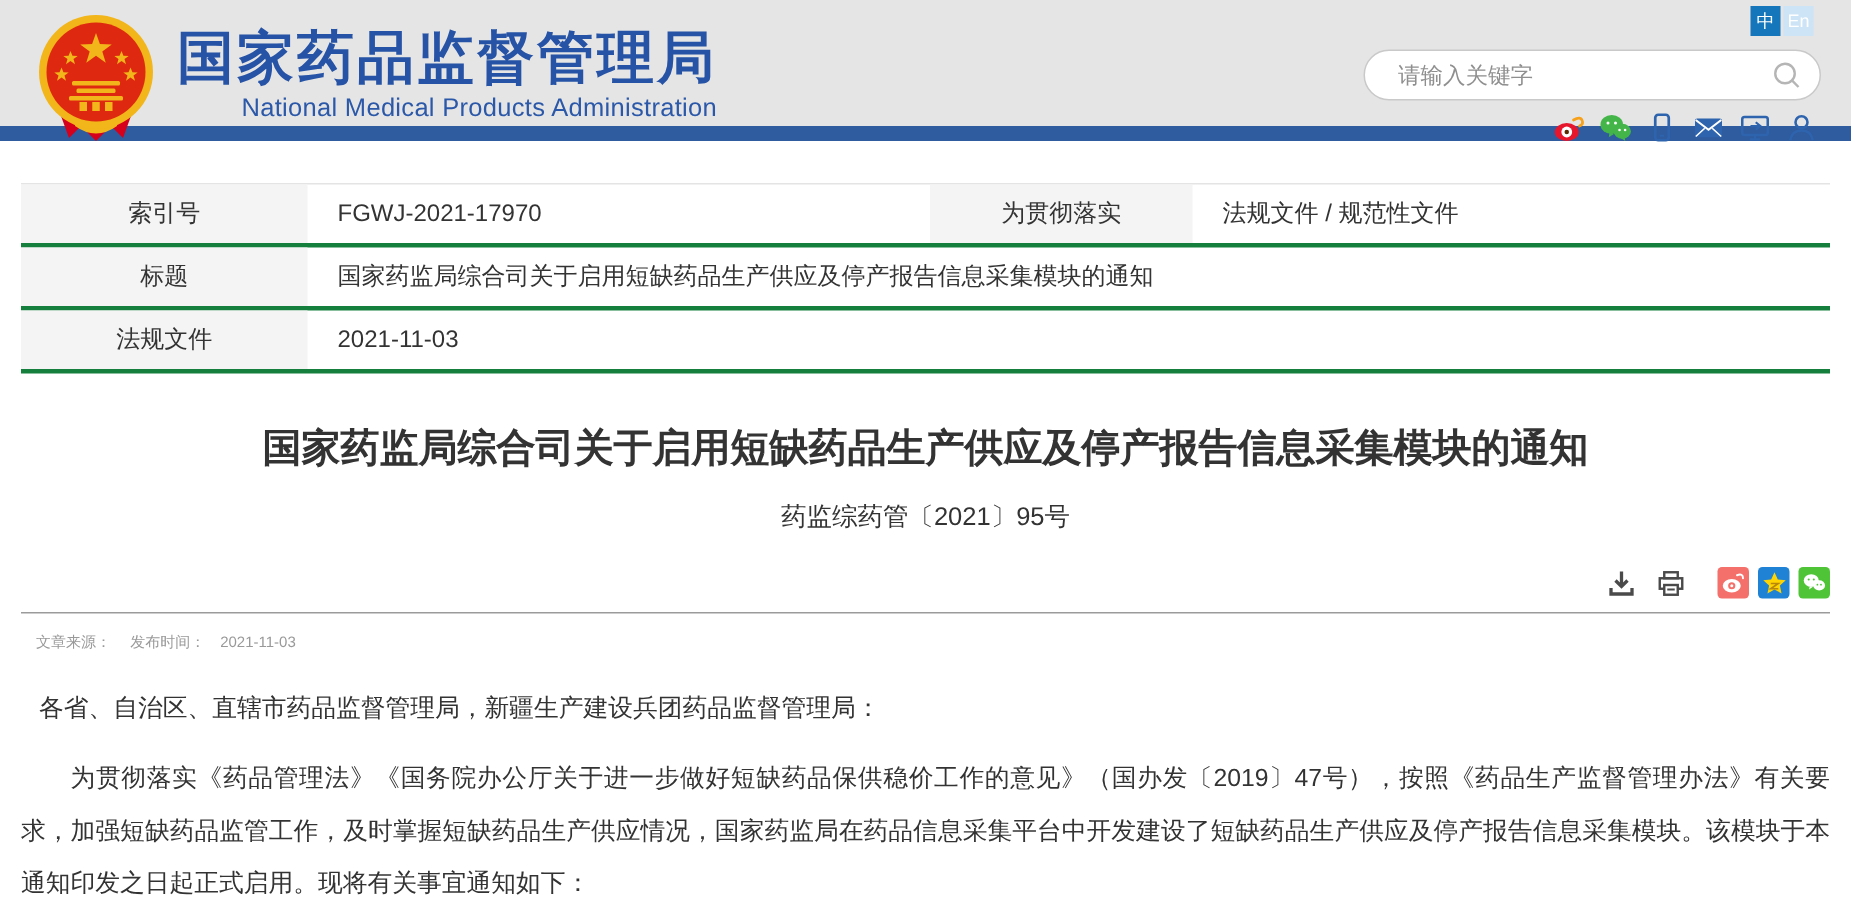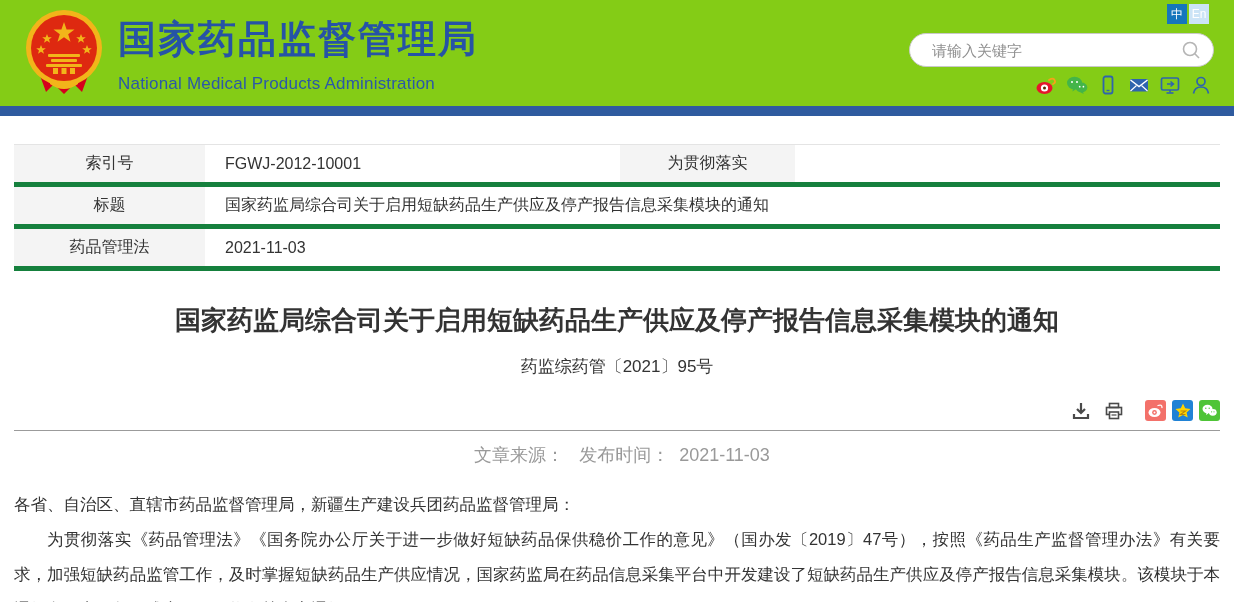--- a/index.html
+++ b/index.html
@@ -3,59 +3,59 @@
 <meta charset="utf-8">
 <style>
   * { box-sizing: border-box; }
   html,body { margin:0; padding:0; }
   body {
     width:1234px; height:602px; overflow:hidden;
     background:#ffffff; color:#333;
     font-family:"Liberation Sans","DejaVu Sans",sans-serif;
   }
   
-  .header { position:relative; height:106px; background:#84cc16; }
+  .header { position:relative; height:84px; background:#e5e5e5; }
   .logo { position:absolute; left:20px; top:8px; width:88px; height:90px; }
   .brand { position:absolute; left:118px; top:18px; }
   .brand-title { font-size:38px; font-weight:bold; color:#2653a6; letter-spacing:2px; line-height:1.15; }
-  .brand-sub { font-size:17px; color:#2b58a8; margin-top:12px; letter-spacing:0.2px; }
+  .brand-sub { font-size:17px; color:#2b58a8; margin-top:0; letter-spacing:0.2px;text-align:right; }
   .lang-switch { position:absolute; top:4px; right:25px; display:flex; gap:2px; }
   .lang-btn { width:20px; height:20px; font-size:12px; color:#fff; display:flex; align-items:center; justify-content:center; cursor:pointer; }
   .lang-zh { background:#1576bc; }
   .lang-en { background:#cce4f6; }
   .search-box { position:absolute; top:33px; right:20px; width:305px; height:34px; border:1px solid #c9c9c9; border-radius:17px; display:flex; align-items:center; padding:0 12px 0 20px; background:#fff; }
   .search-input { border:none; outline:none; flex:1; font-size:15px; color:#333; background:transparent; font-family:inherit; }
   .search-input::placeholder { color:#8f8f8f; }
   .social-row { position:absolute; top:74px; right:22px; display:flex; gap:9px; align-items:center; }
   .social-icon { width:22px; height:22px; display:flex; align-items:center; justify-content:center; cursor:pointer; }
   
   .navbar { height:10px; background:#2f5b9f; }
   
   .content { margin:0 14px; }
   .info-table { margin-top:28px; border-top:1px solid #e4e4e4; }
-  .it-row { display:grid; border-bottom:5px solid #15803d; min-height:42px; font-size:16px; }
+  .it-row { display:grid; border-bottom:3px solid #15803d; min-height:42px; font-size:16px; }
   .it-row.r1 { grid-template-columns:191px 415px 175px 1fr; }
   .it-row.r2 { grid-template-columns:191px 1fr;text-align:right; }
   .it-label { background:#f4f4f4; display:flex; align-items:center; justify-content:center; color:#333; }
   .it-value { display:flex; align-items:center; padding-left:20px; color:#333; }
   .article-title { text-align:center; font-size:26px; font-weight:bold; margin-top:32px; color:#333; }
   .doc-number { text-align:center; font-size:17px; color:#333; }
   .action-bar { display:flex; justify-content:flex-end; align-items:center; gap:13px; margin-top:22px; }
   .tool-icon { width:20px; height:20px; cursor:pointer; display:flex; align-items:center; justify-content:center; }
   .share-group { display:flex; gap:6px; margin-left:8px; }
   .share-sq { width:21px; height:21px; border-radius:3px; display:flex; align-items:center; justify-content:center; cursor:pointer; }
   .sq-weibo { background:#f3716a; }
   .sq-qzone { background:#2082d5; }
   .sq-wechat { background:#4fc437; }
   .divider { border:none; border-top:1px solid #9b9b9b; margin:9px 0 0 0; }
-  .meta-line { text-align:center; color:#999; font-size:18px; margin-top:12px; }
+  .meta-line { text-align:left; color:#999; font-size:10px; margin-top:12px; }
   .meta-line span { margin-left:10px; }
   .body-text { margin-top:20px; font-size:16.5px; line-height:35px; text-align:justify; color:#333; }
   .paragraph { text-indent:2em; margin:0; }
-  .salutation { margin:0; }
+  .salutation { margin:12px; }
 </style>
 </head>
 <body>
 
 <div class="header">
   <div class="logo">
     <svg width="88" height="90" viewBox="0 0 88 90">
       <path d="M18 62 L26 84 L34 76 L44 86 L54 76 L62 84 L70 62 Z" fill="#d6001c"></path>
       <path d="M30 70 Q44 80 58 70 L58 76 Q44 86 30 76 Z" fill="#f2b51a"></path>
       <circle cx="44" cy="40" r="38" fill="#f2b51a"></circle>
@@ -144,29 +144,30 @@
   </div>
 </div>
 
 <div class="navbar"></div>
 
 <div class="content">
 
   <div class="info-table">
     <div class="it-row r1">
       <div class="it-label">索引号</div>
-      <div class="it-value">FGWJ-2012-10001</div>
+      <div class="it-value">FGWJ-2021-17970</div>
       <div class="it-label">为贯彻落实</div>
+      <div class="it-value">法规文件 / 规范性文件</div>
     </div>
     <div class="it-row r2">
       <div class="it-label">标题</div>
       <div class="it-value">国家药监局综合司关于启用短缺药品生产供应及停产报告信息采集模块的通知</div>
     </div>
     <div class="it-row r2">
-      <div class="it-label">药品管理法</div>
+      <div class="it-label">法规文件</div>
       <div class="it-value">2021-11-03</div>
     </div>
   </div>
 
   <h1 class="article-title">国家药监局综合司关于启用短缺药品生产供应及停产报告信息采集模块的通知</h1>
   <div class="doc-number">药监综药管〔2021〕95号</div>
 
   <div class="action-bar">
     <span class="tool-icon">
       <svg width="20" height="20" viewBox="0 0 20 20">

